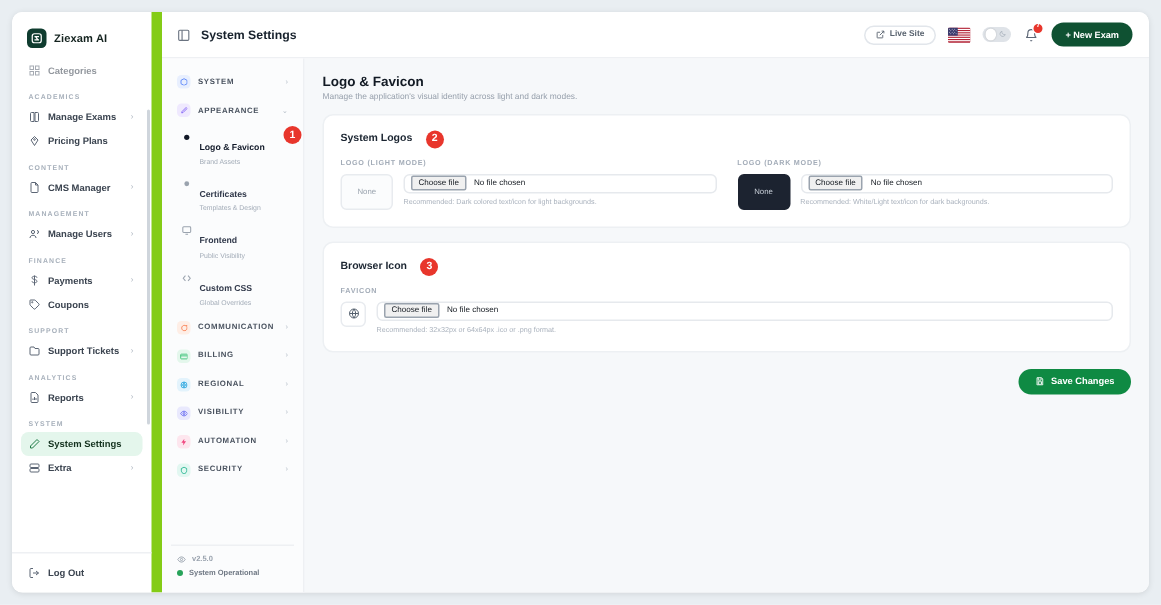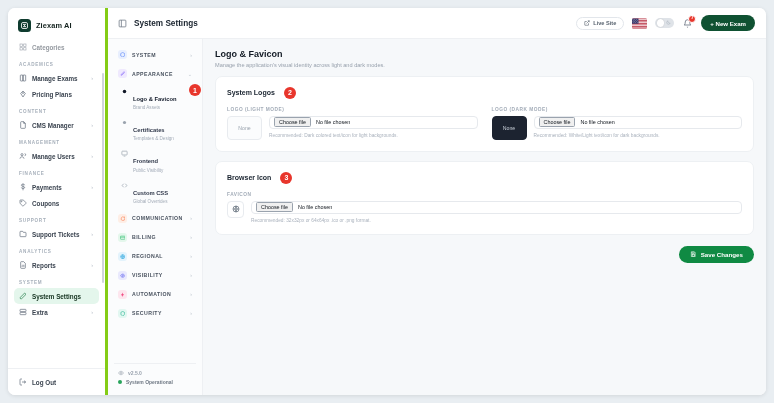--- a/index.html
+++ b/index.html
@@ -18,21 +18,21 @@
     display: flex;
     overflow: hidden;
     box-shadow: 0 1px 4px rgba(0,0,0,0.10);
   }
 
   
   .sidebar {
     width: 100px;
     height: 100%;
     background: #ffffff;
-    border-right: 3px solid #84cc16;
+    border-right: 7px solid #84cc16;
     display: flex;
     flex-direction: column;
     position: relative;
     flex: 0 0 100px;
   }
   .brand {
     display: flex;
     align-items: center;
     gap: 5px;
     padding: 11px 0 7px 10px;

